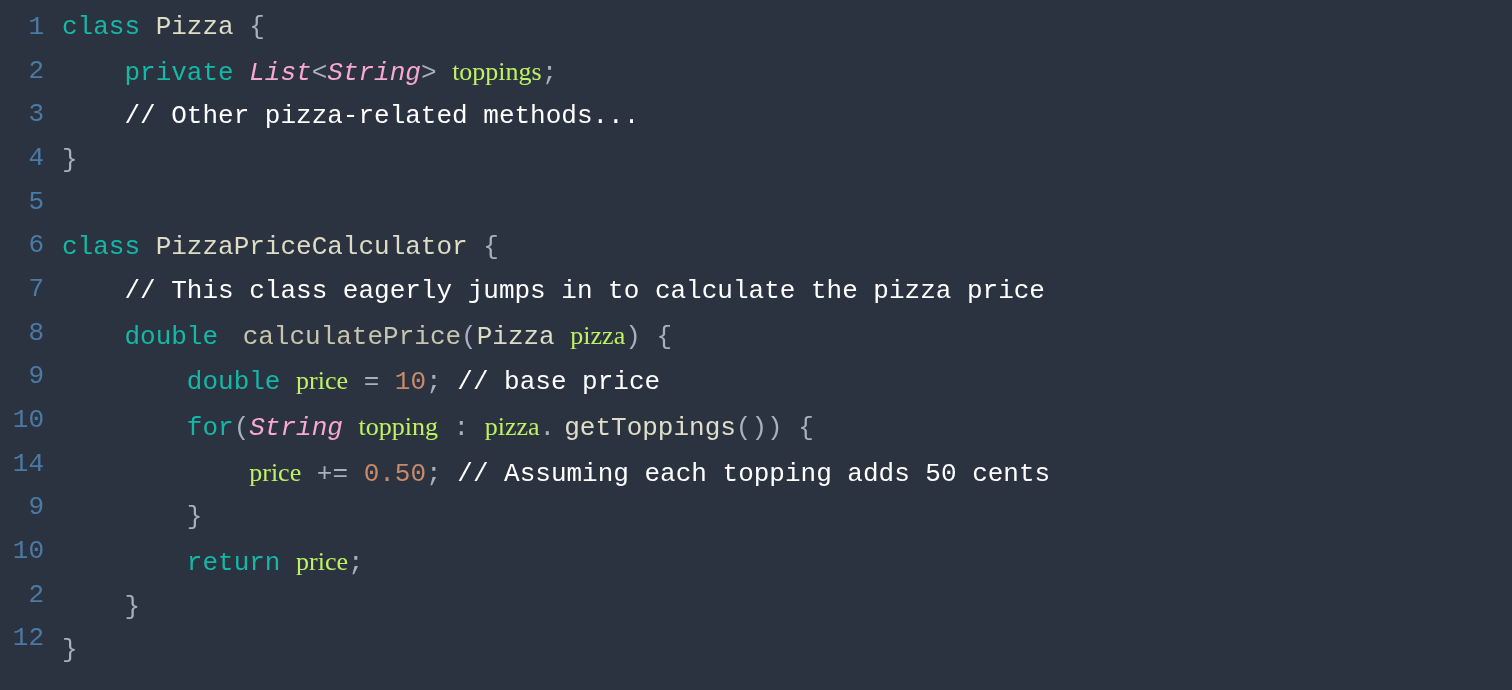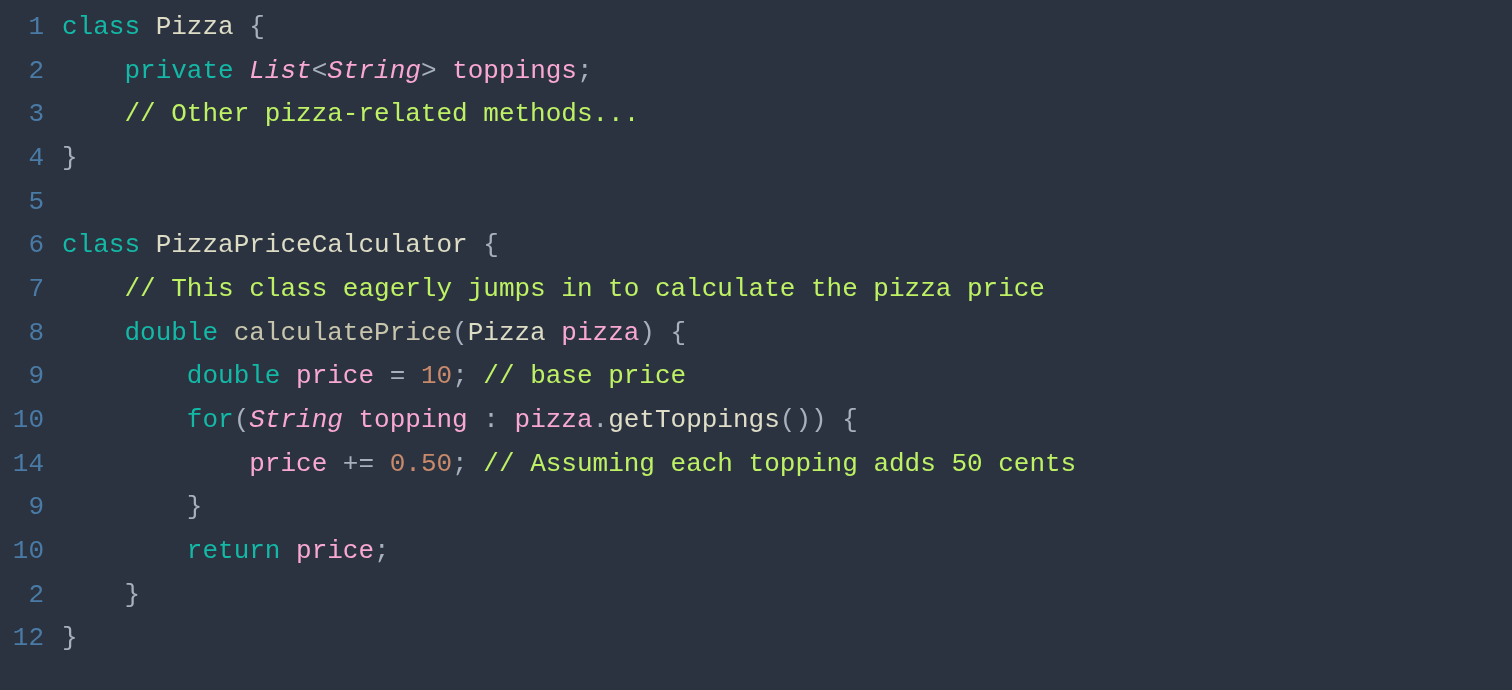--- a/index.html
+++ b/index.html
@@ -45,33 +45,36 @@
       color: #14b8a6;
     }
     .type {
       color: #f9a8d4;
       font-style: italic;
     }
     .classname {
       color: #dddcc5;
     }
     .identifier {
-      color: #f9a8d4;
+      color: #bef264;
+      font-family: Liberation Serif, serif;
     }
     .method {
       color: #c8c5ad;
+      margin-left: 9px;
     }
     .methodcall {
       color: #e0ddc9;
+      margin-left: 9px;
     }
     .punct {
       color: #a8b0bd;
     }
     .comment {
-      color: #bef264;
+      color: #ffffff;
     }
     .number {
       color: #c88a6b;
     }
     .operator {
       color: #a8b0bd;
     }
   </style>
 </head>
 <body>

